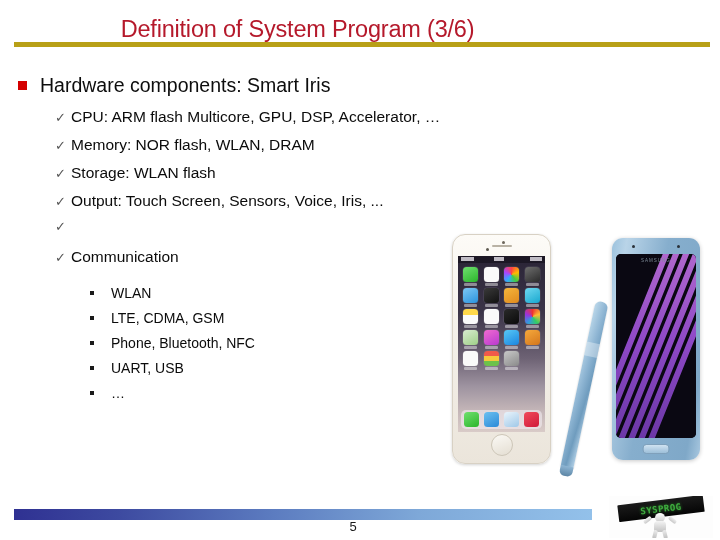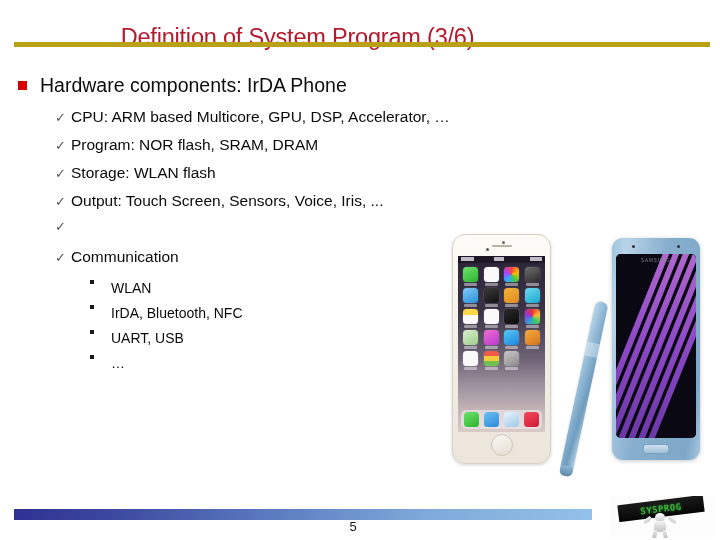--- a/index.html
+++ b/index.html
@@ -7,21 +7,21 @@
     width:720px;height:540px;
     background:#ffffff;
     font-family:"Liberation Sans", sans-serif;
     overflow:hidden;
     position:relative;
   }
   .slide{position:absolute;inset:0;background:#fff;}
 
   
   .title{
-    position:absolute;left:0;top:24px;width:595px;
+    position:absolute;left:0;top:16px;width:595px;
     text-align:center;
     font-size:23.5px;
     color:#b5192b;
     letter-spacing:-0.2px;
     white-space:nowrap;
   }
   .title-rule{
     position:absolute;left:14px;top:42px;width:696px;height:5px;
     background:#b8a017;
   }
@@ -53,21 +53,21 @@
   }
   .l2-text{
     font-size:15.5px;color:#0b0b0b;white-space:nowrap;
   }
 
   
   .l3-list{
     position:absolute;left:90px;top:280px;
   }
   .l3{
-    display:flex;
+    display:flex;align-items:center;
     height:25px;
   }
   .l3-marker{
     width:4px;height:4px;background:#1a1a1a;
     margin-right:17px;flex:none;
   }
   .l3-text{
     font-size:14px;color:#0b0b0b;white-space:nowrap;
   }
 
@@ -242,31 +242,31 @@
 </head>
 <body>
 
 <div class="slide">
 
   <div class="title">Definition of System Program (3/6)</div>
   <div class="title-rule"></div>
 
   <div class="l1">
     <span class="l1-marker"></span>
-    <span class="l1-text">Hardware components: IrDA Phone</span>
+    <span class="l1-text">Hardware components: Smart Iris</span>
   </div>
 
   <div class="l2-list">
     <div class="l2">
       <span class="l2-marker">✓</span>
-      <span class="l2-text">CPU: ARM based Multicore, GPU, DSP, Accelerator, …</span>
-    </div>
-    <div class="l2">
-      <span class="l2-marker">✓</span>
-      <span class="l2-text">Program: NOR flash, SRAM, DRAM</span>
+      <span class="l2-text">CPU: ARM flash Multicore, GPU, DSP, Accelerator, …</span>
+    </div>
+    <div class="l2">
+      <span class="l2-marker">✓</span>
+      <span class="l2-text">Memory: NOR flash, WLAN, DRAM</span>
     </div>
     <div class="l2">
       <span class="l2-marker">✓</span>
       <span class="l2-text">Storage: WLAN flash</span>
     </div>
     <div class="l2">
       <span class="l2-marker">✓</span>
       <span class="l2-text">Output: Touch Screen, Sensors, Voice, Iris, ...</span>
     </div>
     <div class="l2">
@@ -278,21 +278,25 @@
     </div>
   </div>
 
   <div class="l3-list">
     <div class="l3">
       <span class="l3-marker"></span>
       <span class="l3-text">WLAN</span>
     </div>
     <div class="l3">
       <span class="l3-marker"></span>
-      <span class="l3-text">IrDA, Bluetooth, NFC</span>
+      <span class="l3-text">LTE, CDMA, GSM</span>
+    </div>
+    <div class="l3">
+      <span class="l3-marker"></span>
+      <span class="l3-text">Phone, Bluetooth, NFC</span>
     </div>
     <div class="l3">
       <span class="l3-marker"></span>
       <span class="l3-text">UART, USB</span>
     </div>
     <div class="l3">
       <span class="l3-marker"></span>
       <span class="l3-text">…</span>
     </div>
   </div>

